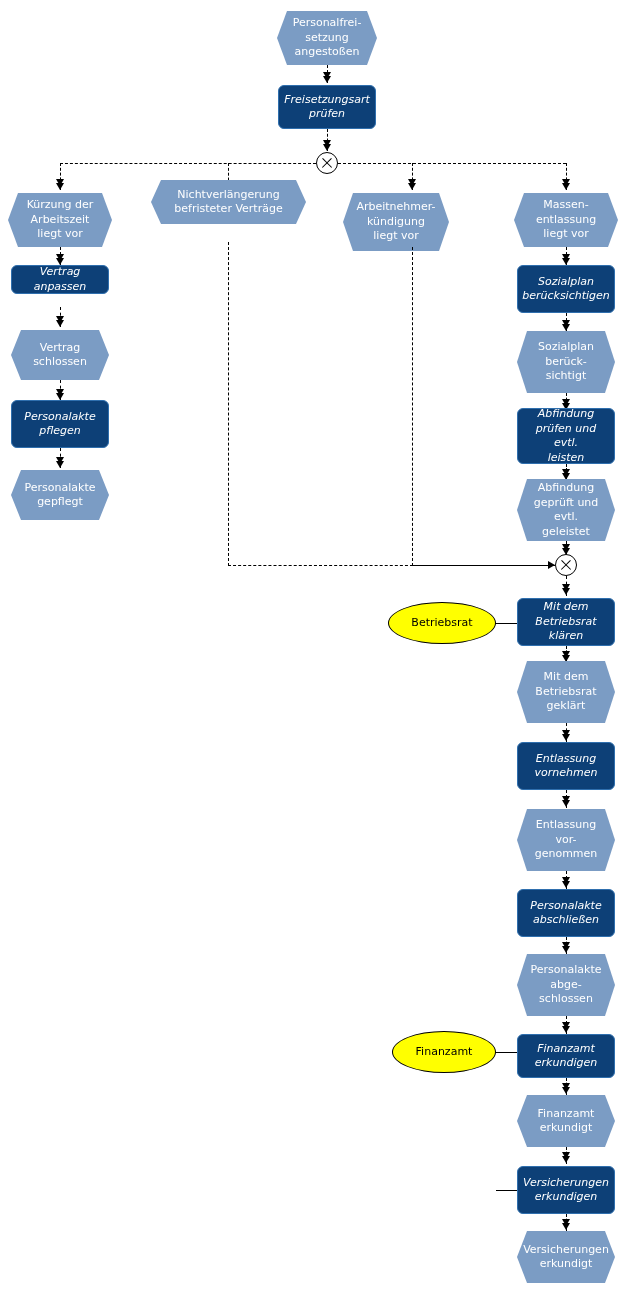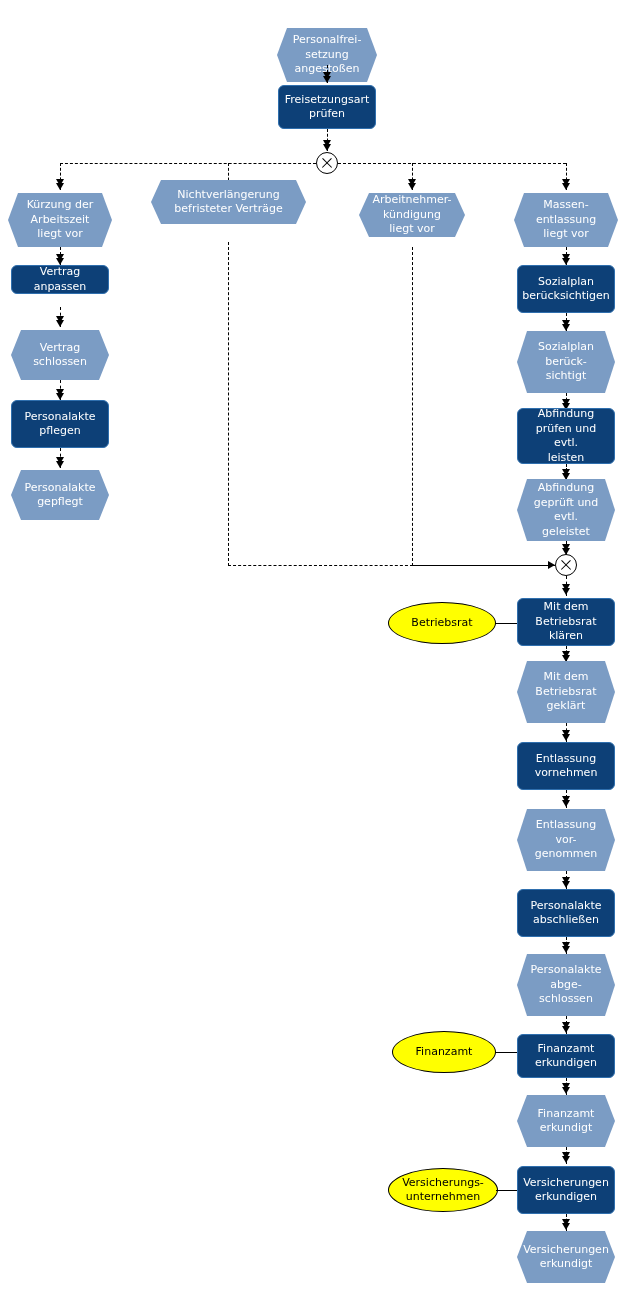--- a/index.html
+++ b/index.html
@@ -26,20 +26,21 @@
     position:absolute;
     background:#0d4077;
     color:#ffffff;
     border:1px solid #2f6fae;
     border-radius:6px;
     display:flex;align-items:center;justify-content:center;
     text-align:center;
     font-size:11px;line-height:14.5px;
     box-sizing:border-box;
     padding:0 4px;
+    font-style:italic;
   }
   .func > span{display:block;white-space:pre-line;}
 
   
   .org{
     position:absolute;
     background:#ffff00;
     color:#000000;
     border:1px solid #000000;
     border-radius:50%;
@@ -92,21 +93,21 @@
     border-top:4px solid transparent;
     border-bottom:4px solid transparent;
     border-left:7px solid #000;
   }
 </style>
 </head>
 <body>
 
 <div id="canvas">
 
-  <div class="event" style="left:277px;top:28px;width:100px;height:54px;">
+  <div class="event" style="left:277px;top:11px;width:100px;height:54px;">
     <span>Personalfrei-
 setzung
 angestoßen</span>
   </div>
 
   <div class="edge v-dash" style="left:327px;top:65px;height:18px;"></div>
   <div class="arrow-d" style="left:323px;top:76px;"></div>
 
   <div class="func" style="left:278px;top:85px;width:98px;height:44px;">
     <span>Freisetzungsart
@@ -137,21 +138,21 @@
     <span>Kürzung der
 Arbeitszeit
 liegt vor</span>
   </div>
 
   <div class="event" style="left:151px;top:180px;width:155px;height:44px;">
     <span>Nichtverlängerung
 befristeter Verträge</span>
   </div>
 
-  <div class="event" style="left:359px;top:193px;width:106px;height:44px;">
+  <div class="event" style="left:343px;top:193px;width:106px;height:58px;">
     <span>Arbeitnehmer-
 kündigung
 liegt vor</span>
   </div>
 
   <div class="event" style="left:514px;top:193px;width:104px;height:54px;">
     <span>Massen-
 entlassung
 liegt vor</span>
   </div>
@@ -307,24 +308,20 @@
   <div class="arrow-d" style="left:562px;top:1087px;"></div>
 
   <div class="event" style="left:517px;top:1095px;width:98px;height:52px;">
     <span>Finanzamt
 erkundigt</span>
   </div>
 
   <div class="edge v-dash" style="left:566px;top:1147px;height:17px;"></div>
   <div class="arrow-d" style="left:562px;top:1156px;"></div>
 
-  <div class="org" style="left:388px;top:1168px;width:110px;height:44px;">
-    <span>Versicherungs-
-unternehmen</span>
-  </div>
   <div class="edge h-solid" style="left:496px;top:1190px;width:22px;"></div>
 
   <div class="func" style="left:517px;top:1166px;width:98px;height:48px;">
     <span>Versicherungen
 erkundigen</span>
   </div>
 
   <div class="edge v-dash" style="left:566px;top:1214px;height:17px;"></div>
   <div class="arrow-d" style="left:562px;top:1223px;"></div>
 

